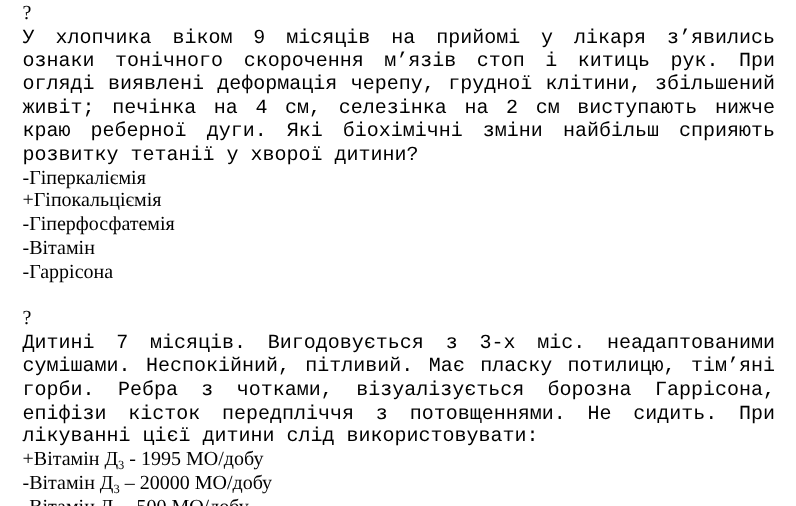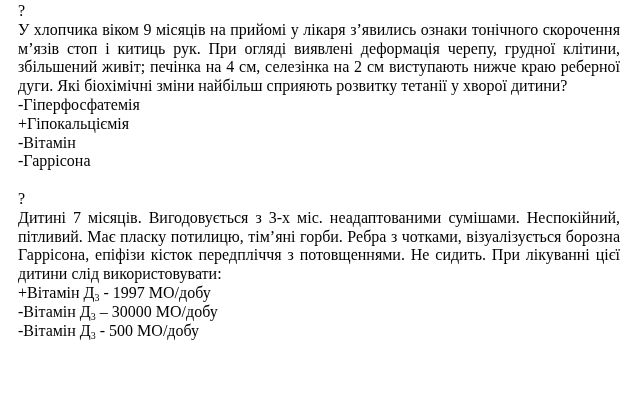--- a/index.html
+++ b/index.html
@@ -3,42 +3,43 @@
   <meta charset="utf-8">
   <style>
     html, body { margin: 0; padding: 0; background: #ffffff; }
     body {
       width: 637px; height: 405px; overflow: hidden;
       font-family: "Liberation Serif", serif;
       font-size: 16px; color: #000000;
     }
     .page { position: absolute; left: 18px; top: 2px; width: 602px; }
     .line { line-height: 18.8px; height: 18.8px; white-space: nowrap; }
-    .para { line-height: 18.8px; text-align: justify; text-align-last: left; }
+    .para { line-height: 18.8px; text-align: justify; text-align-last: left; font-family: Liberation Mono, monospace; }
     .blank { height: 18.8px; }
     .q { margin: 0; }
     sub { font-size: 10px; vertical-align: -3px; line-height: 0; }
   </style>
 </head>
 <body>
 
 <div class="page">
 
   <div class="q">
     <div class="line">?</div>
     <div class="para">У хлопчика віком 9 місяців на прийомі у лікаря з’явились ознаки тонічного скорочення м’язів стоп і китиць рук. При огляді виявлені деформація черепу, грудної клітини, збільшений живіт; печінка на 4 см, селезінка на 2 см виступають нижче краю реберної дуги. Які біохімічні зміни найбільш сприяють розвитку тетанії у хворої дитини?</div>
+    <div class="line"><span>-</span><span>Гіперкаліємія</span></div>
+    <div class="line"><span>+</span><span>Гіпокальціємія</span></div>
     <div class="line"><span>-</span><span>Гіперфосфатемія</span></div>
-    <div class="line"><span>+</span><span>Гіпокальціємія</span></div>
     <div class="line"><span>-</span><span>Вітамін</span></div>
     <div class="line"><span>-</span><span>Гаррісона</span></div>
   </div>
 
   <div class="blank"></div>
 
   <div class="q">
     <div class="line">?</div>
     <div class="para">Дитині 7 місяців. Вигодовується з 3-х міс. неадаптованими сумішами. Неспокійний, пітливий. Має пласку потилицю, тім’яні горби. Ребра з чотками, візуалізується борозна Гаррісона, епіфізи кісток передпліччя з потовщеннями. Не сидить. При лікуванні цієї дитини слід використовувати:</div>
-    <div class="line"><span>+</span><span>Вітамін Д</span><sub>3</sub><span> - 1997 МО/добу</span></div>
-    <div class="line"><span>-</span><span>Вітамін Д</span><sub>3</sub><span> – 30000 МО/добу</span></div>
+    <div class="line"><span>+</span><span>Вітамін Д</span><sub>3</sub><span> - 1995 МО/добу</span></div>
+    <div class="line"><span>-</span><span>Вітамін Д</span><sub>3</sub><span> – 20000 МО/добу</span></div>
     <div class="line"><span>-</span><span>Вітамін Д</span><sub>3</sub><span> - 500 МО/добу</span></div>
   </div>
 
 </div>
 
 </body></html>

